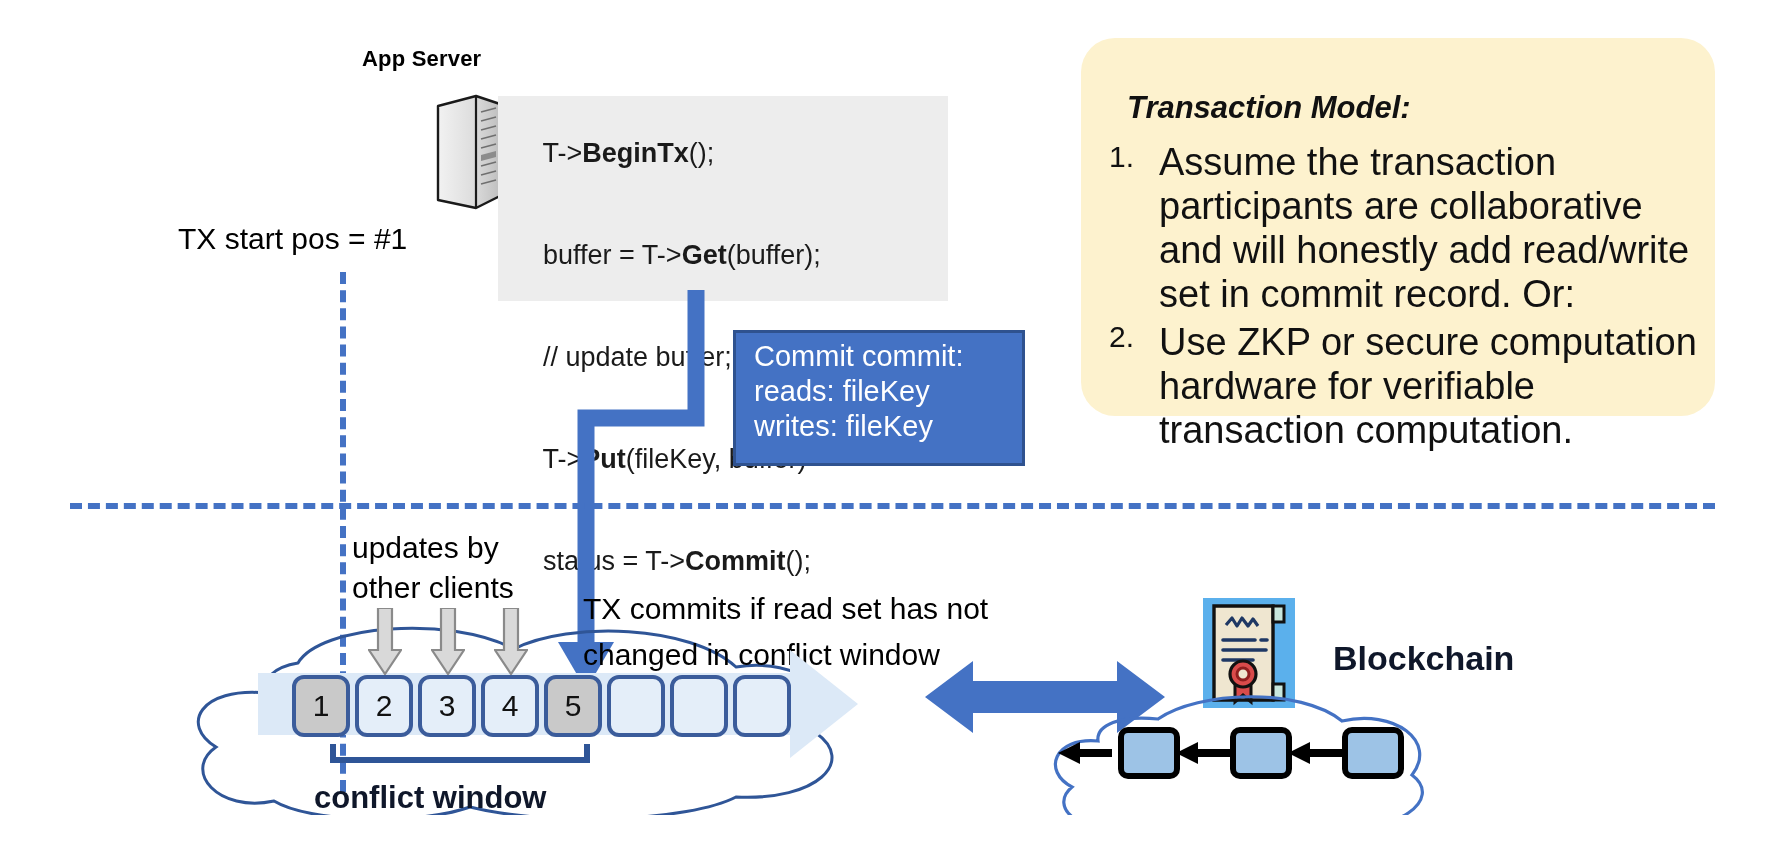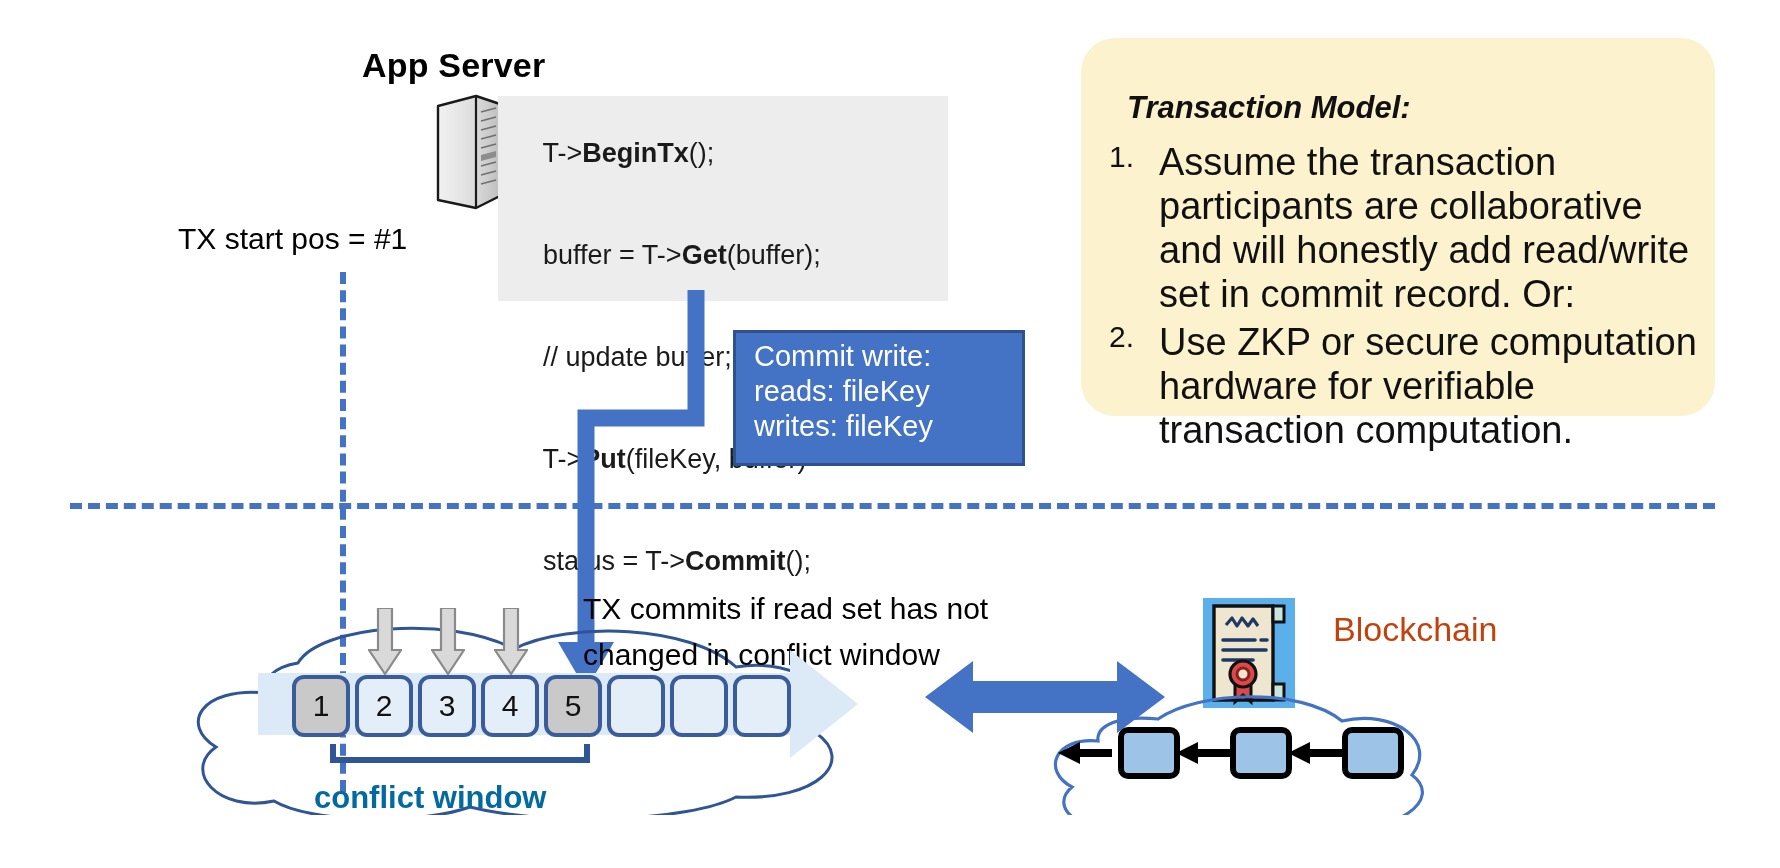--- a/index.html
+++ b/index.html
@@ -7,21 +7,21 @@
     width: 1780px; height: 868px;
     background: #ffffff;
     font-family: "Liberation Sans", sans-serif;
     overflow: hidden;
   }
   #stage { position: relative; width: 1780px; height: 868px; background:#fff; }
 
   
   #app-server-title {
     position:absolute; left:362px; top:46px;
-    font-size:34px; font-weight:bold; color:#000; letter-spacing:.2px;
+    font-size:22px; font-weight:bold; color:#000; letter-spacing:.2px;
   }
   #server-icon { position:absolute; left:430px; top:92px; width:76px; height:120px; }
 
   
   #code-panel {
     position:absolute; left:498px; top:96px; width:450px; height:205px;
     background:#ededed;
     padding:6px 12px 6px 0;
   }
   .code-line {
@@ -99,29 +99,29 @@
     background:#e4eef9;
     font-size:30px; color:#111;
     display:flex; align-items:center; justify-content:center;
   }
   .log-box.shaded { background:#c9c9c9; }
 
   
   #conflict-bracket { position:absolute; left:330px; top:744px; width:260px; height:26px; }
   #conflict-window-label {
     position:absolute; left:314px; top:780px;
-    font-size:31px; font-weight:bold; color:#0369a1;
+    font-size:31px; font-weight:bold; color:#0f172a;
   }
 
   
   #double-arrow { position:absolute; left:925px; top:655px; width:240px; height:84px; }
   #cert-icon { position:absolute; left:1203px; top:598px; width:92px; height:110px; }
   #blockchain-label {
-    position:absolute; left:1333px; top:610px;
-    font-size:34px; font-weight:normal; color:#c2410c;
+    position:absolute; left:1333px; top:639px;
+    font-size:34px; font-weight:bold; color:#0f172a;
   }
   #bc-cloud { position:absolute; left:1038px; top:675px; width:420px; height:140px; }
   .bc-block {
     position:absolute; width:62px; height:52px;
     border:6px solid #000; border-radius:10px; background:#9dc3e6;
   }
   #bc-block-1 { left:1118px; top:727px; }
   #bc-block-2 { left:1230px; top:727px; }
   #bc-block-3 { left:1342px; top:727px; }
   .bc-arrow { position:absolute; top:742px; width:54px; height:22px; }
@@ -171,21 +171,21 @@
     </div>
     <div class="code-line">
       <span>status = T-&gt;</span><b>Commit</b><span>();</span>
     </div>
   </div>
 
   <div id="tx-start-label">TX start pos = #1</div>
   <div id="tx-dash-line"></div>
 
   <div id="commit-record-box">
-    <div class="commit-line">Commit write:</div>
+    <div class="commit-line">Commit commit:</div>
     <div class="commit-line">reads: fileKey</div>
     <div class="commit-line">writes: fileKey</div>
   </div>
 
   <svg id="commit-arrow" viewBox="0 0 300 420">
     <path d="M176 0 L176 128 L66 128 L66 374" fill="none" stroke="#4472c4" stroke-width="17" stroke-linejoin="miter"></path>
     <path d="M66 400 L38 352 L94 352 Z" fill="#4472c4"></path>
   </svg>
 
   <div id="note-box">
@@ -206,20 +206,21 @@
     <path d="M96 118 C30 112 10 150 46 172 C12 196 48 238 104 226
              C140 248 250 250 300 232
              C380 252 520 246 566 222
              C648 226 686 186 646 158
              C676 120 630 82 566 92
              C520 50 400 46 344 74
              C280 40 150 50 128 88
              C104 92 92 104 96 118 Z" fill="none" stroke="#2f5597" stroke-width="3"></path>
   </svg>
 
+  <div id="updates-label">updates by<br>other clients</div>
   <div id="tx-commits-label">TX commits if read set has not<br>changed in conflict window</div>
 
   <div id="log-strip"></div>
   <svg id="log-arrowhead" viewBox="0 0 90 108">
     <path d="M0 23 L0 85 L20 85 L20 108 L88 54 L20 0 L20 23 Z" fill="#dce9f7"></path>
   </svg>
 
   <svg style="position:absolute;left:368px;top:608px;width:34px;height:68px;" viewBox="0 0 34 68">
     <path d="M10 0 L24 0 L24 42 L33 42 L17 66 L1 42 L10 42 Z" fill="#d9d9d9" stroke="#8a8a8a" stroke-width="2.2"></path>
   </svg>

